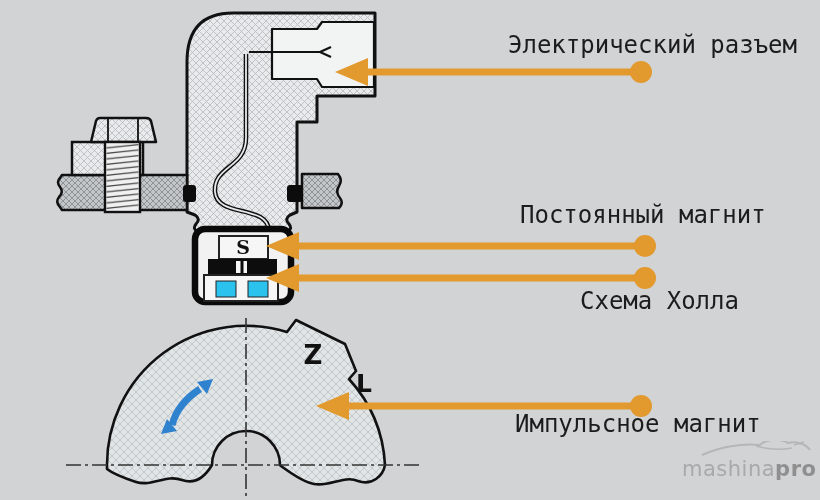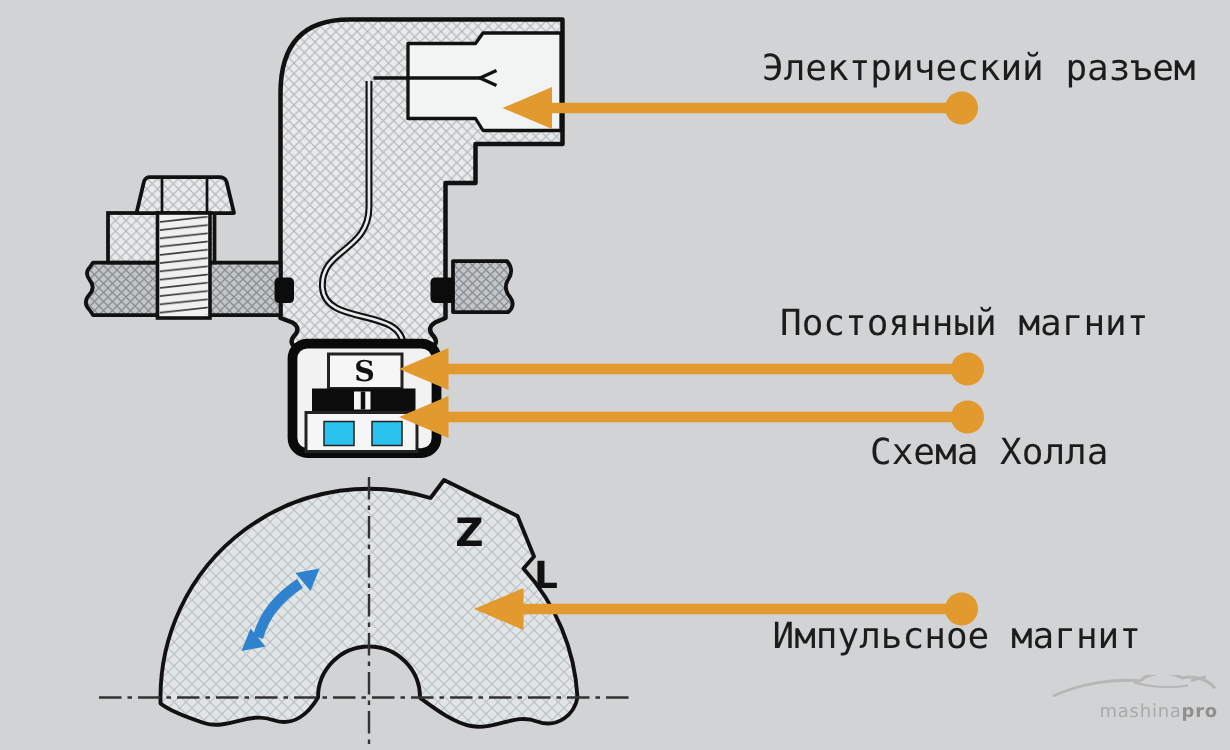--- a/index.html
+++ b/index.html
@@ -14,21 +14,21 @@
     white-space:nowrap;letter-spacing:0px;
   }
   .lbl-connector{left:508px;top:33px;}
   .lbl-magnet{left:520px;top:203px;}
   .lbl-hall{left:564px;top:289px;margin-left:16px;}
   .lbl-wheel{left:515px;top:412px;}
   .watermark{
     position:absolute;right:8px;bottom:20px;width:130px;text-align:right;
     font-family:"DejaVu Sans", sans-serif;
   }
-  .watermark .wm-text{font-size:12px;color:#a9a9a9;letter-spacing:.5px;line-height:1;}
+  .watermark .wm-text{font-size:21px;color:#a9a9a9;letter-spacing:.5px;line-height:1;}
   .watermark .wm-text b{color:#8f8f8f;font-weight:bold;}
   .watermark svg{display:block;margin-left:auto;}
 </style>
 </head>
 <body>
 
 <div class="stage">
 
   <svg class="draw" width="820" height="500" viewBox="0 0 820 500">
     <defs>

